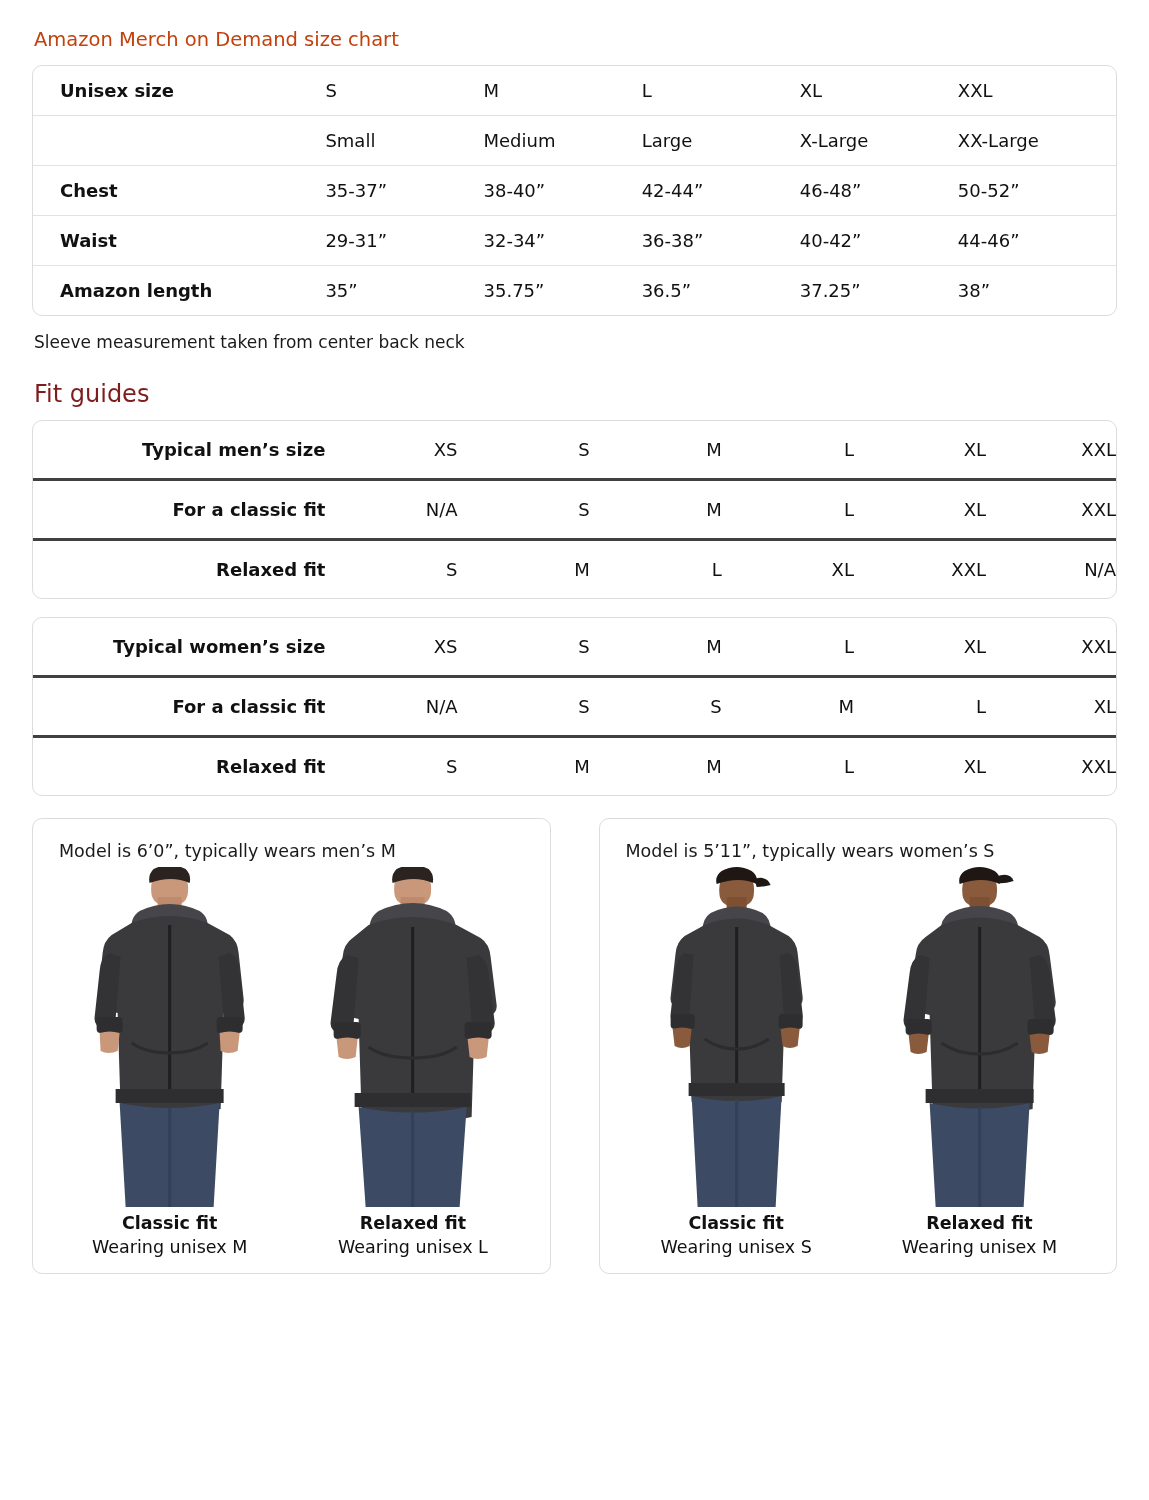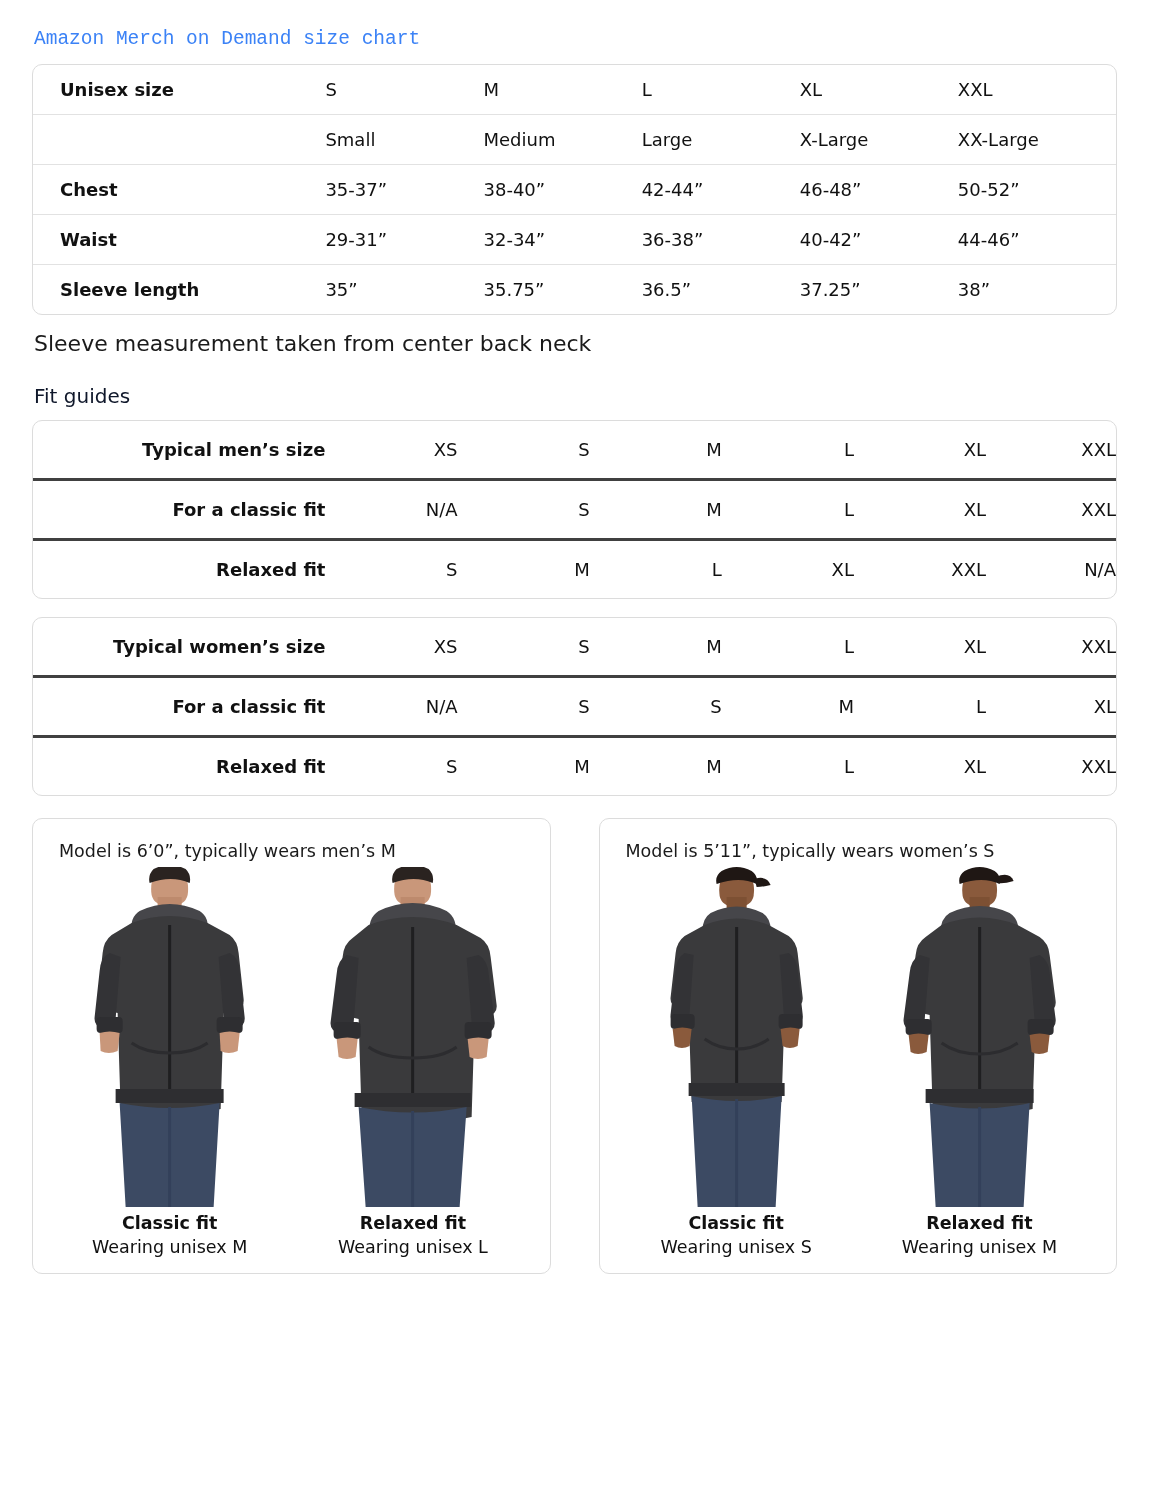--- a/index.html
+++ b/index.html
@@ -14,24 +14,23 @@
     font-family: "DejaVu Sans", sans-serif;
     color: #111111;
     position: relative;
     overflow: hidden;
   }
   .page {
     padding: 28px 32px 0 32px;
   }
   .page-title {
     font-size: 19.5px;
-    color: #3b82f6;
+    color: #c2410c;
     margin: 0 0 14px 2px;
     font-weight: 400;
-    font-family: Liberation Mono, monospace;
   }
   .card {
     border: 1px solid #dcdcdc;
     border-radius: 10px;
     overflow: hidden;
     background: #fff;
   }
   table {
     width: 100%;
     border-collapse: collapse;
@@ -50,27 +49,27 @@
   }
   .size-table .rowhead {
     font-weight: 700;
     padding-left: 27px;
   }
   .size-table .colhead {
     font-weight: 400;
     color: #111;
   }
   .note {
-    font-size: 22px;
+    font-size: 17px;
     color: #1a1a1a;
     margin: 16px 0 0 2px;
   }
   .section-label {
-    font-size: 20px;
-    color: #0f172a;
+    font-size: 24px;
+    color: #7f1d1d;
     margin: 28px 0 12px 2px;
   }
   .fit-table td {
     text-align: right;
     font-size: 18px;
     font-weight: 400;
     padding: 18px 0;
     color: #111;
   }
   .fit-table tr + tr td {
@@ -171,21 +170,21 @@
         </tr>
         <tr>
           <td class="rowhead">Waist</td>
           <td>29-31”</td>
           <td>32-34”</td>
           <td>36-38”</td>
           <td>40-42”</td>
           <td>44-46”</td>
         </tr>
         <tr>
-          <td class="rowhead">Sleeve length</td>
+          <td class="rowhead">Amazon length</td>
           <td>35”</td>
           <td>35.75”</td>
           <td>36.5”</td>
           <td>37.25”</td>
           <td>38”</td>
         </tr>
       </tbody>
     </table>
   </div>
 

